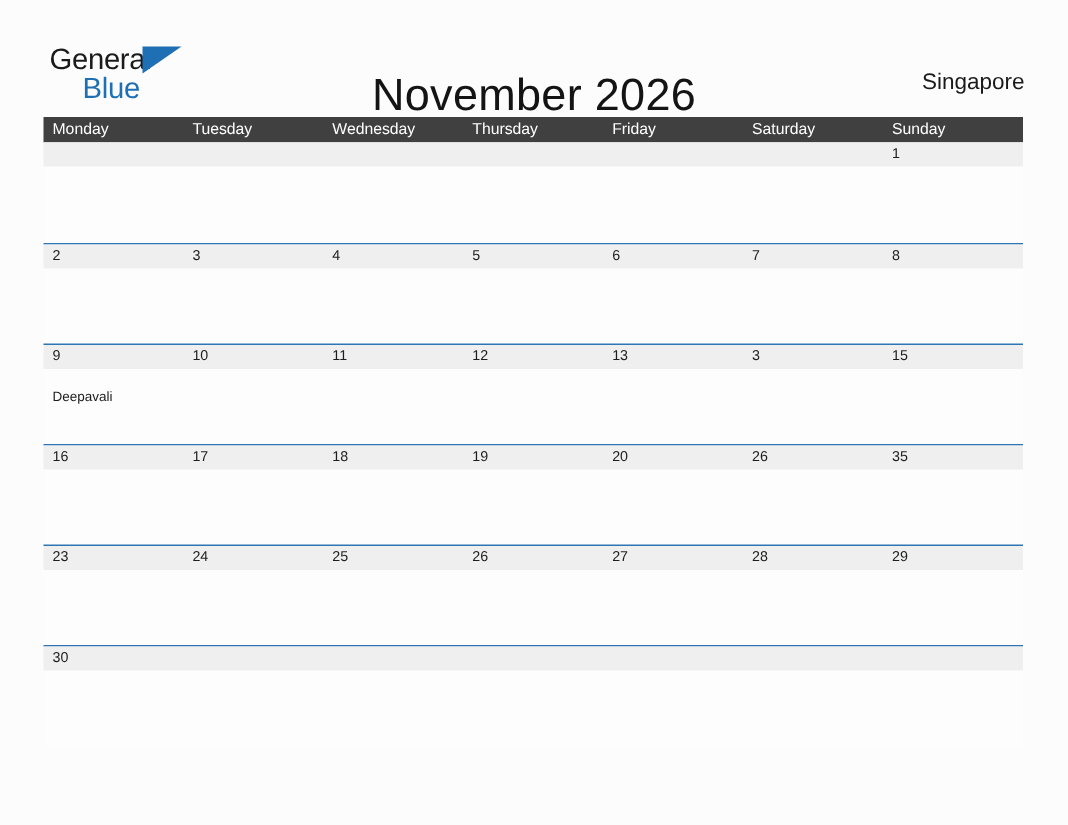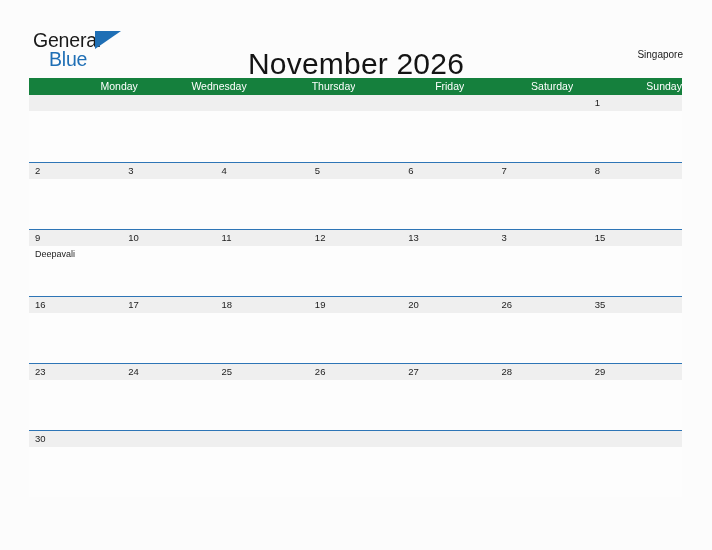--- a/index.html
+++ b/index.html
@@ -44,21 +44,21 @@
     top: 0;
     font-size: 19.5px;
     font-weight: 400;
     color: #1a1a1a;
     letter-spacing: -0.2px;
     line-height: 22px;
     white-space: nowrap;
   }
   .logo-blue {
     position: absolute;
-    left: 16px;
+    left: 22px;
     top: 19px;
     font-size: 19.5px;
     font-weight: 400;
     color: #1f6fb5;
     letter-spacing: -0.2px;
     line-height: 22px;
     white-space: nowrap;
   }
   .logo-flag {
     position: absolute;
@@ -81,41 +81,40 @@
     color: #141414;
     letter-spacing: 0.2px;
     line-height: 36px;
     margin-top: 16px;
   }
 
   .locale {
     position: absolute;
     right: 29px;
     top: 46px;
-    font-size: 10px;
+    font-size: 15px;
     font-weight: 400;
     color: #1a1a1a;
     line-height: 18px;
     white-space: nowrap;
   }
 
   
   .calendar {
     position: absolute;
     left: 29px;
     top: 78px;
     width: 653px;
   }
 
   .dow-row {
     display: flex;
     width: 100%;
     height: 17px;
-    background: #15803d;
-    text-align: right;
+    background: #404040;
   }
   .dow-cell {
     flex: 1 1 0;
     padding-left: 6px;
     font-size: 10.5px;
     color: #ffffff;
     line-height: 17px;
     white-space: nowrap;
     overflow: hidden;
   }
@@ -156,21 +155,21 @@
 
   .events-band {
     display: flex;
     width: 100%;
     height: 50px;
   }
   .event-cell {
     flex: 1 1 0;
     position: relative;
     padding-left: 6px;
-    padding-top: 2px;
+    padding-top: 12px;
   }
   .event-text {
     font-size: 9px;
     color: #1d1d1d;
     line-height: 13px;
     white-space: nowrap;
   }
 </style>
 </head>
 <body>
@@ -188,20 +187,21 @@
     <div class="month-title">November 2026</div>
 
     <div class="locale">Singapore</div>
 
   </div>
 
   <div class="calendar">
 
     <div class="dow-row">
       <div class="dow-cell">Monday</div>
+      <div class="dow-cell">Tuesday</div>
       <div class="dow-cell">Wednesday</div>
       <div class="dow-cell">Thursday</div>
       <div class="dow-cell">Friday</div>
       <div class="dow-cell">Saturday</div>
       <div class="dow-cell">Sunday</div>
     </div>
 
     <div id="weeks-container">
         <div class="week-row">
           <div class="numbers-band">

